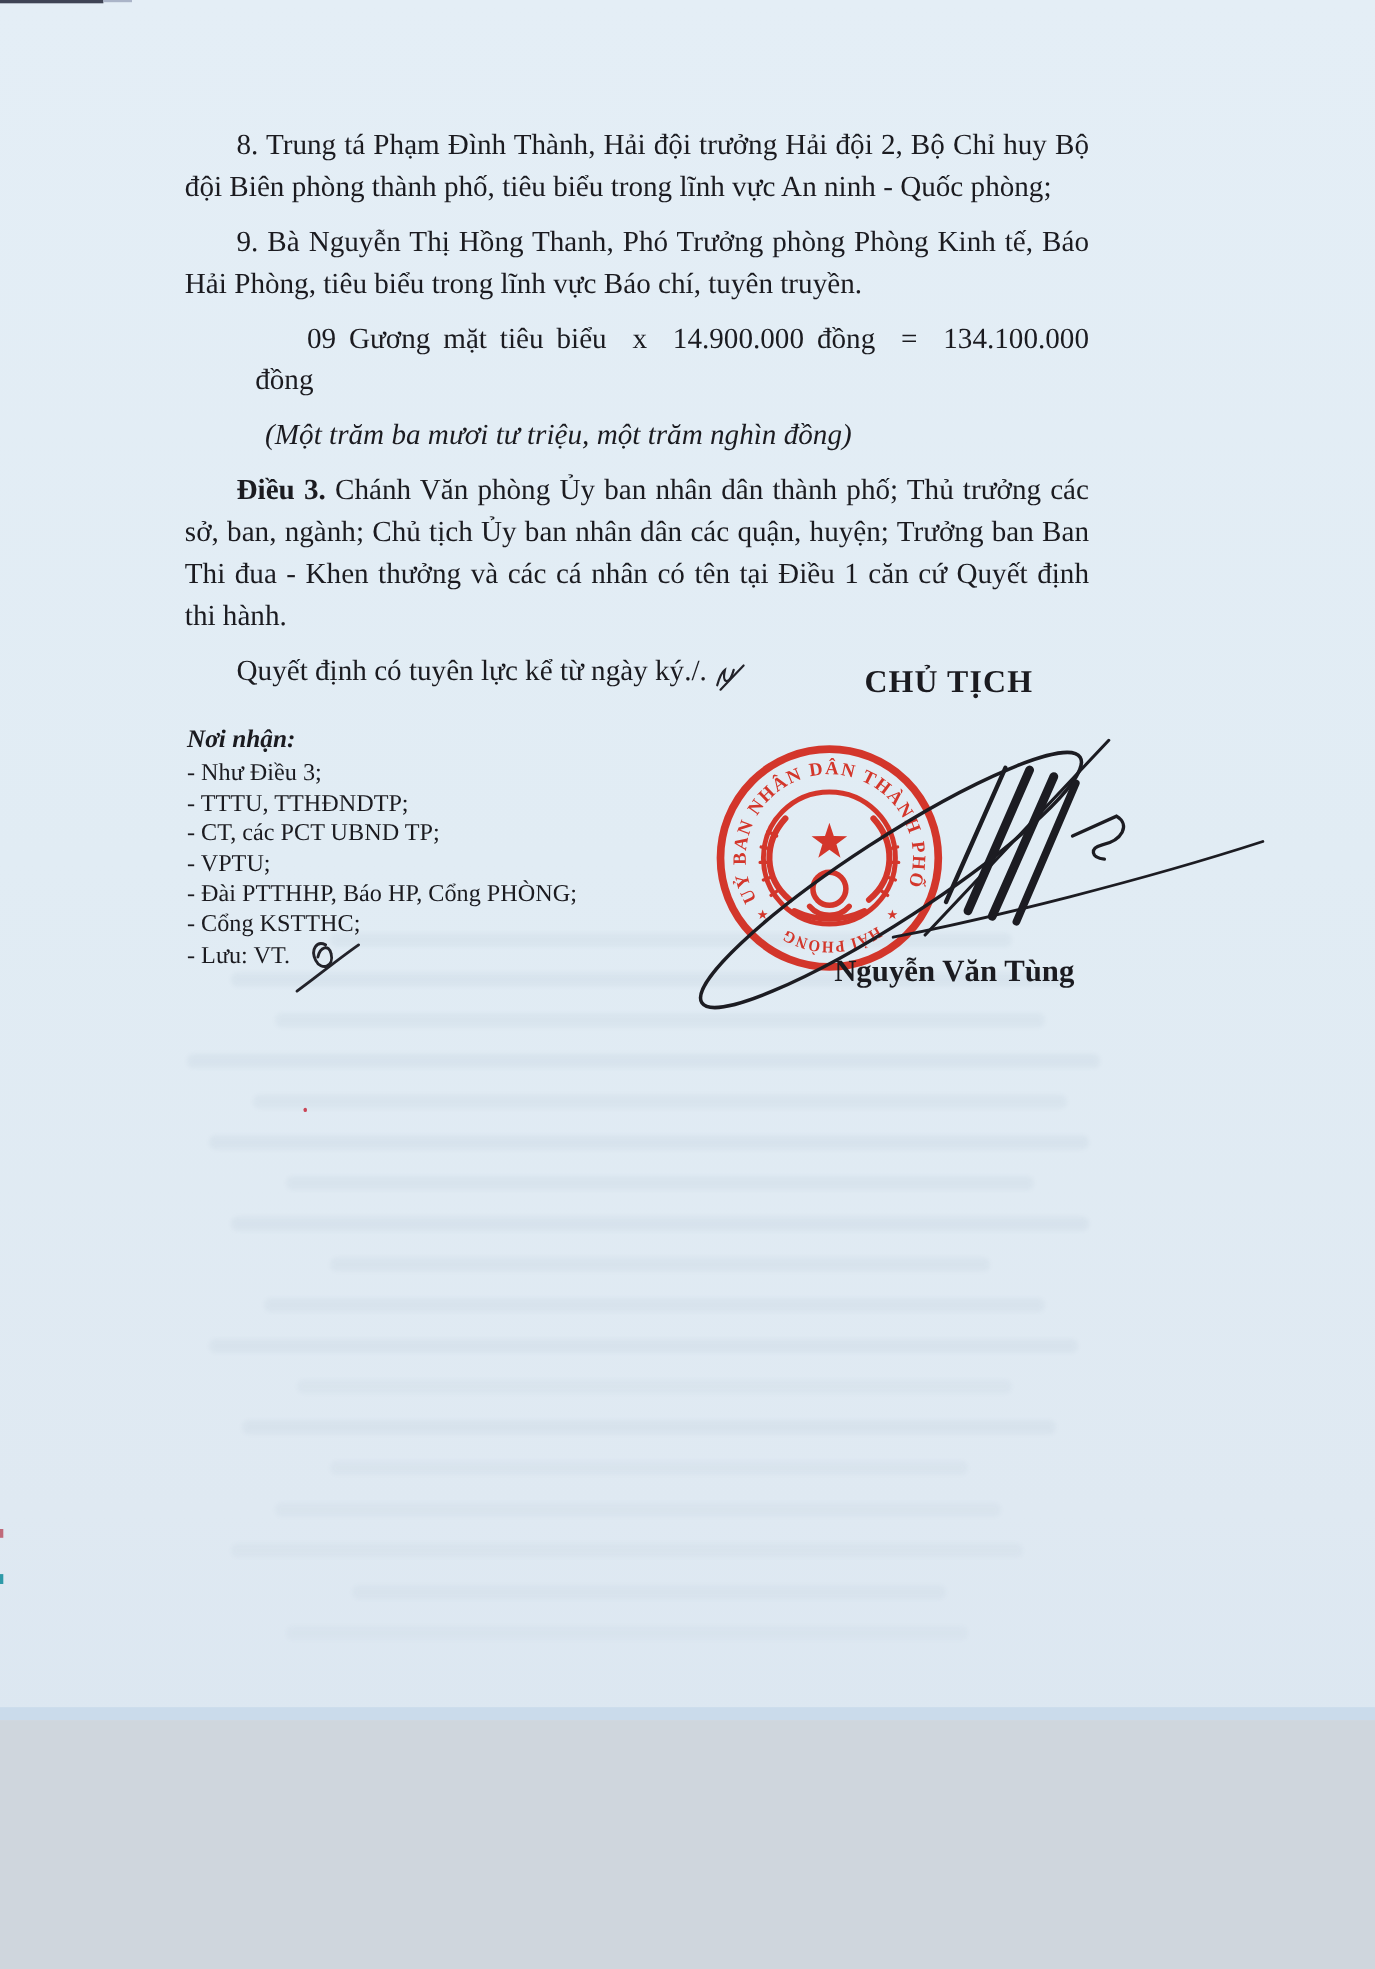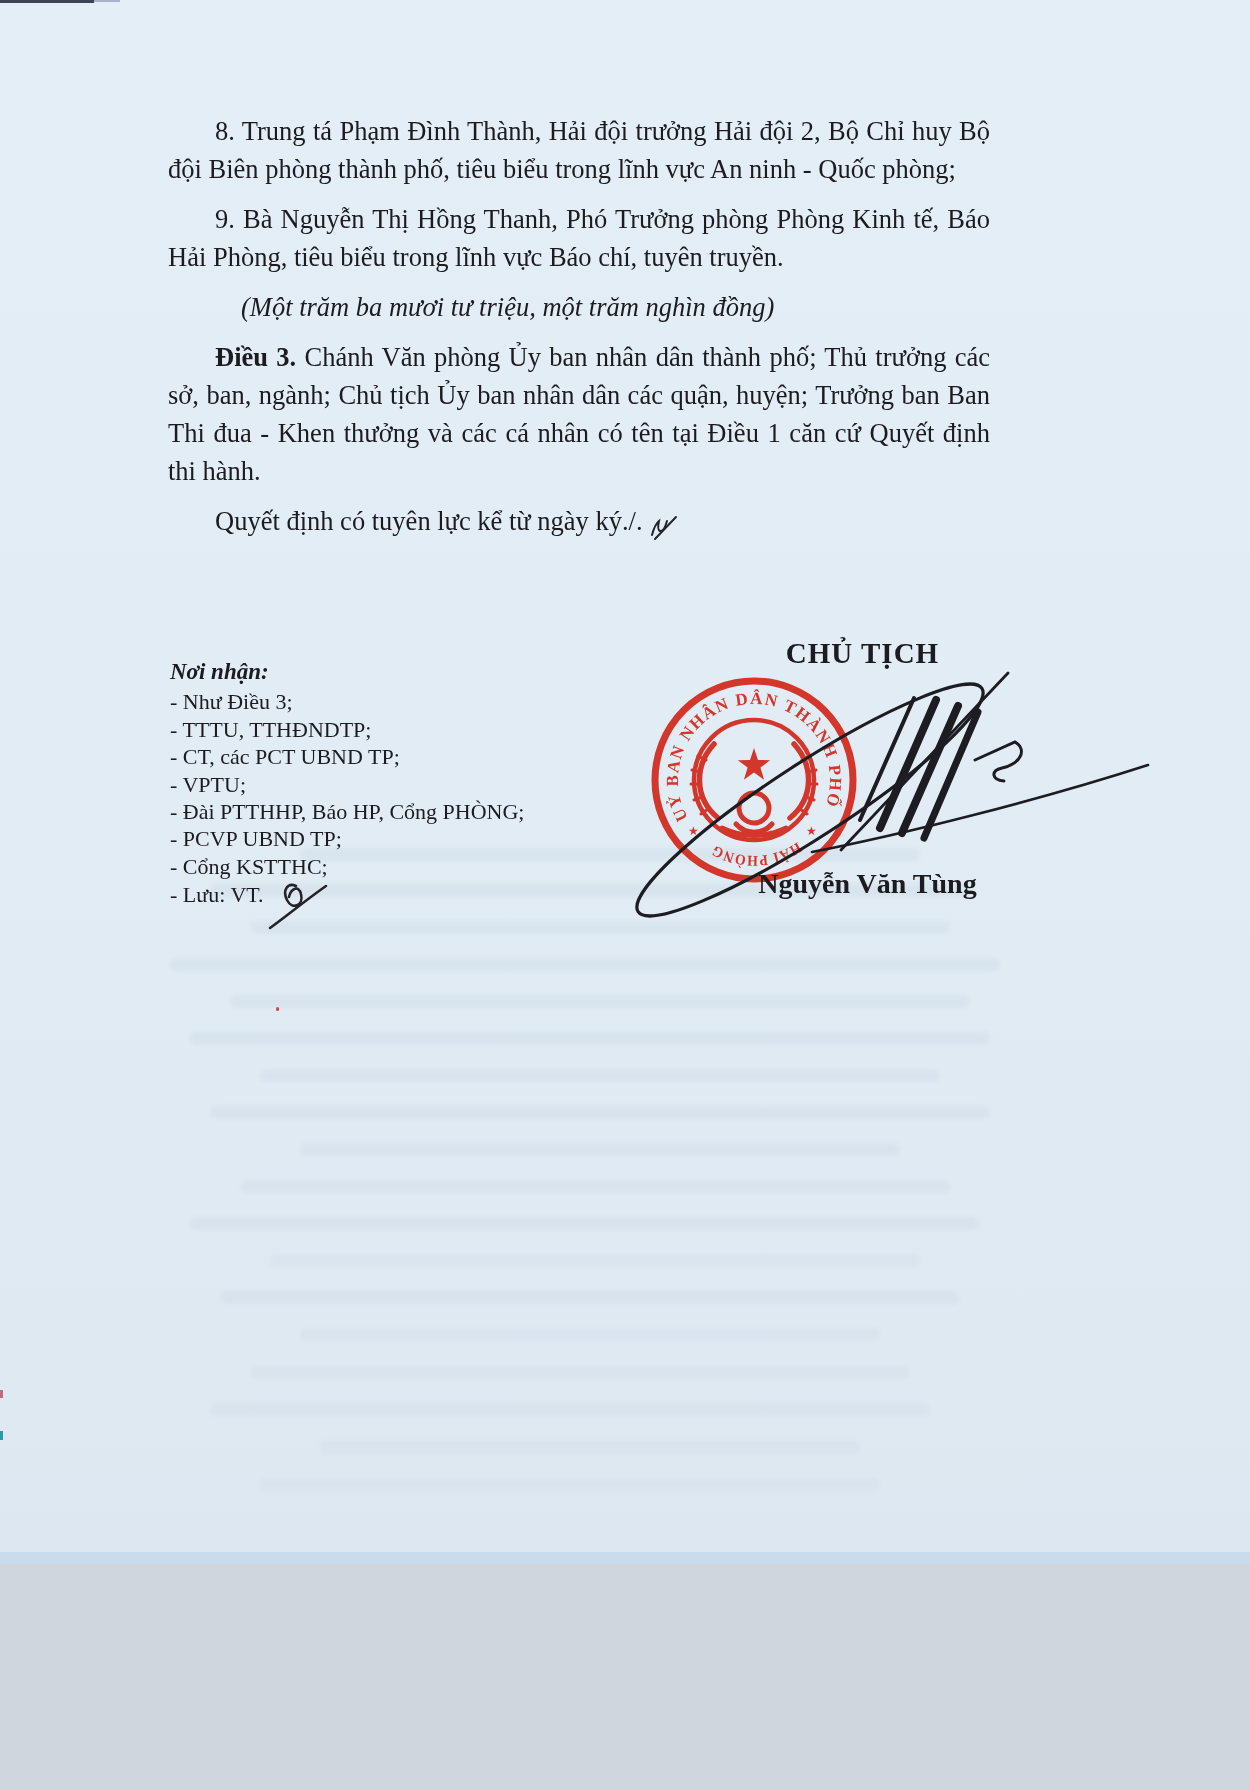--- a/index.html
+++ b/index.html
@@ -30,21 +30,21 @@
   .words{ text-align:center;text-indent:0;padding-left:26px;font-style:italic;
           margin:0 0 6px 0;}
   .effective{text-align:left;margin-top:2px;}
   .initials-svg{display:inline-block;vertical-align:-12px;margin-left:3px;}
   
   .recipients{position:absolute;left:170px;top:658px;width:430px;z-index:2;
               font-size:22px;line-height:27.4px;}
   .recipients .head{font-size:23px;font-weight:bold;font-style:italic;margin-bottom:3px;}
   .luu-svg{display:inline-block;vertical-align:-30px;margin-left:2px;}
   
-  .sig-title{position:absolute;left:735px;top:637px;width:255px;z-index:5;
+  .sig-title{position:absolute;left:735px;top:604px;width:255px;z-index:5;
              font-size:29px;font-weight:bold;text-align:center;letter-spacing:1px;}
   .signer{position:absolute;left:735px;top:868px;width:265px;z-index:6;
           font-size:28px;font-weight:bold;text-align:center;}
   .stamp-svg{position:absolute;left:648px;top:670px;z-index:3;opacity:.93;}
   .signature-svg{position:absolute;left:560px;top:650px;z-index:4;}
 </style>
 </head>
 <body>
 
 <div class="page">
@@ -73,38 +73,38 @@
       <div class="ghost" style="top: 1328px; left: 300px; width: 580px; opacity: 0.04;"></div>
       <div class="ghost" style="top: 1366px; left: 250px; width: 660px; opacity: 0.04;"></div>
       <div class="ghost" style="top: 1403px; left: 210px; width: 720px; opacity: 0.04;"></div>
       <div class="ghost" style="top: 1441px; left: 320px; width: 540px; opacity: 0.04;"></div>
       <div class="ghost" style="top: 1478px; left: 260px; width: 620px; opacity: 0.03;"></div>
     </div>
 
   <div class="doc">
     <p>8. Trung tá Phạm Đình Thành, Hải đội trưởng Hải đội 2, Bộ Chỉ huy Bộ đội Biên phòng thành phố, tiêu biểu trong lĩnh vực An ninh - Quốc phòng;</p>
     <p>9. Bà Nguyễn Thị Hồng Thanh, Phó Trưởng phòng Phòng Kinh tế, Báo Hải Phòng, tiêu biểu trong lĩnh vực Báo chí, tuyên truyền.</p>
+    <p class="reward">09 Gương mặt tiêu biểu  x  14.900.000 đồng  =  134.100.000 đồng</p>
     <p class="words">(Một trăm ba mươi tư triệu, một trăm nghìn đồng)</p>
     <p><b class="lead">Điều 3.</b><span> Chánh Văn phòng Ủy ban nhân dân thành phố; Thủ trưởng các sở, ban, ngành; Chủ tịch Ủy ban nhân dân các quận, huyện; Trưởng ban Ban Thi đua - Khen thưởng và các cá nhân có tên tại Điều 1 căn cứ Quyết định thi hành.</span></p>
     <p class="effective"><span>Quyết định có tuyên lực kể từ ngày ký./.</span><svg class="initials-svg" width="34" height="30" viewBox="0 0 34 30">
         <g fill="none" stroke="#23232a" stroke-width="2" stroke-linecap="round">
           <path d="M6 23 q3 -11 7 -14 q-2 9 1 10 q4 1 7 -10"></path>
           <path d="M9 27 L30 5"></path>
         </g>
         </svg></p>
   </div>
 
   <div class="recipients">
     <div class="head">Nơi nhận:</div>
     <div>- Như Điều 3;</div>
     <div>- TTTU, TTHĐNDTP;</div>
     <div>- CT, các PCT UBND TP;</div>
     <div>- VPTU;</div>
     <div>- Đài PTTHHP, Báo HP, Cổng PHÒNG;</div>
-    <div>- PCVP UBND TP;</div>
     <div>- Cổng KSTTHC;</div>
     <div><span>- Lưu: VT.</span><svg class="luu-svg" width="64" height="52" viewBox="0 0 64 52">
          <g fill="none" stroke="#23232a" stroke-width="2.6" stroke-linecap="round">
            <path d="M30 6 C22 2 16 10 21 20 C26 30 38 26 35 14 C33 5 25 8 23 17"></path>
            <path d="M4 48 C18 38 40 20 60 6"></path>
          </g>
         </svg></div>
   </div>
 
   <div class="sig-title">CHỦ TỊCH</div>

